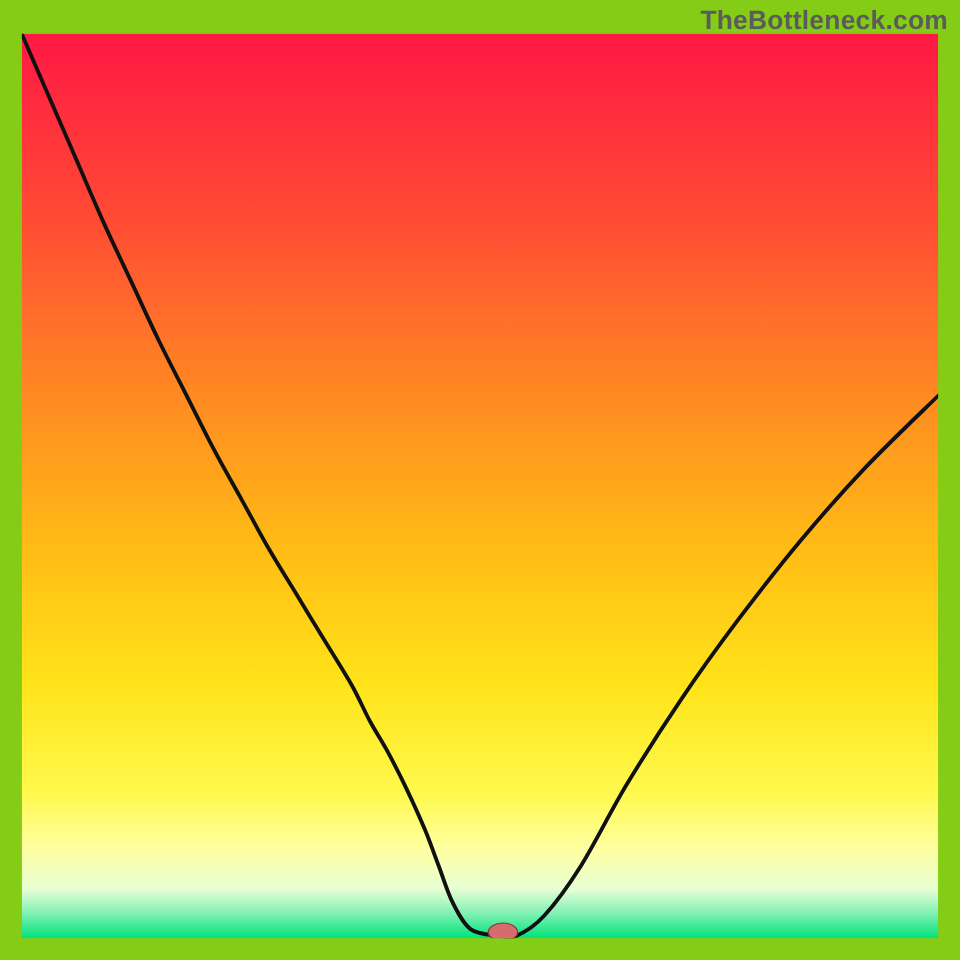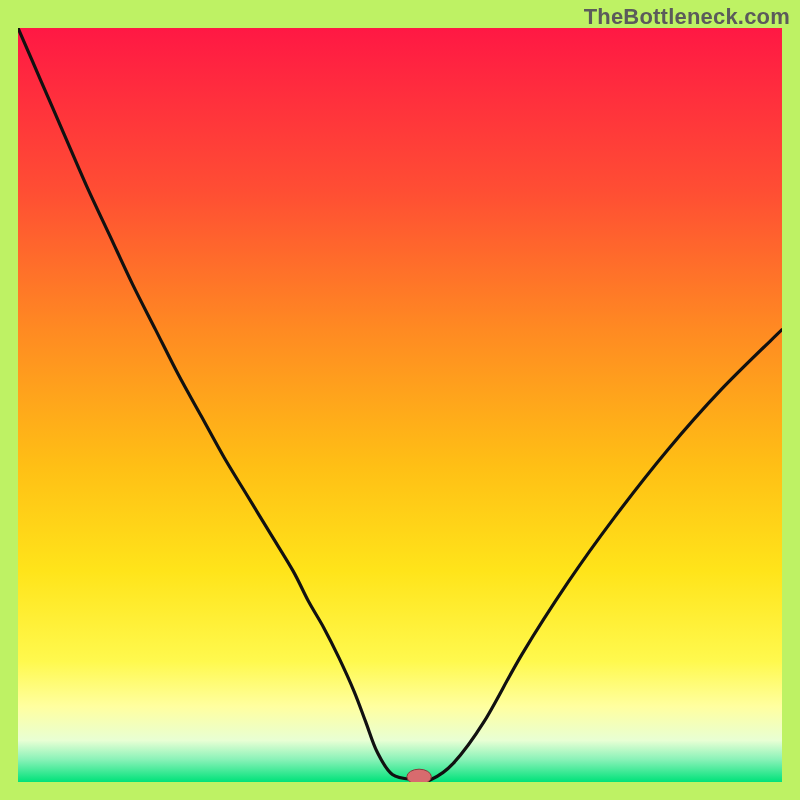--- a/index.html
+++ b/index.html
@@ -7,21 +7,21 @@
     padding: 0;
     width: 800px;
     height: 800px;
     background: #000;
     font-family: Arial, Helvetica, sans-serif;
   }
   .frame {
     position: relative;
     width: 800px;
     height: 800px;
-    background: #bef264;
+    background: #84cc16;
   }
   .watermark {
     position: absolute;
     top: 4px;
     right: 10px;
     color: #5b5b5b;
     font-size: 22px;
     font-weight: 600;
     letter-spacing: 0.2px;
     z-index: 10;

